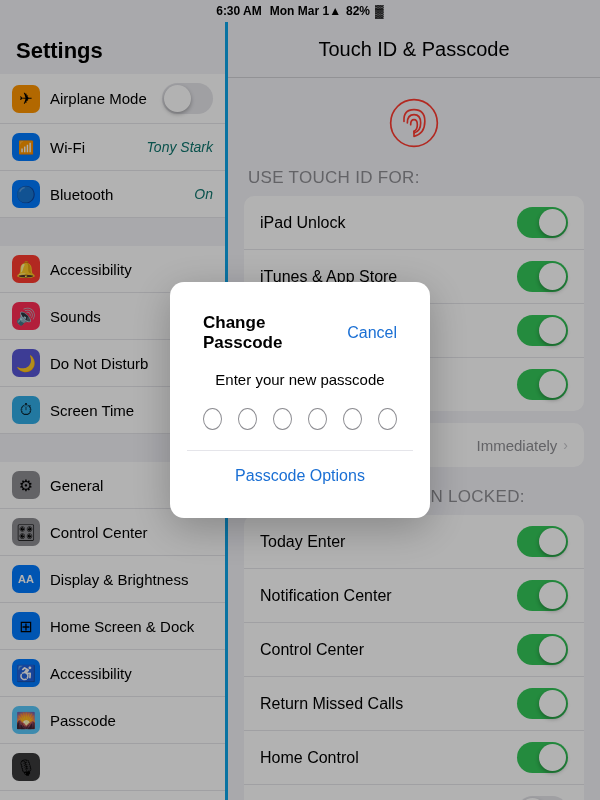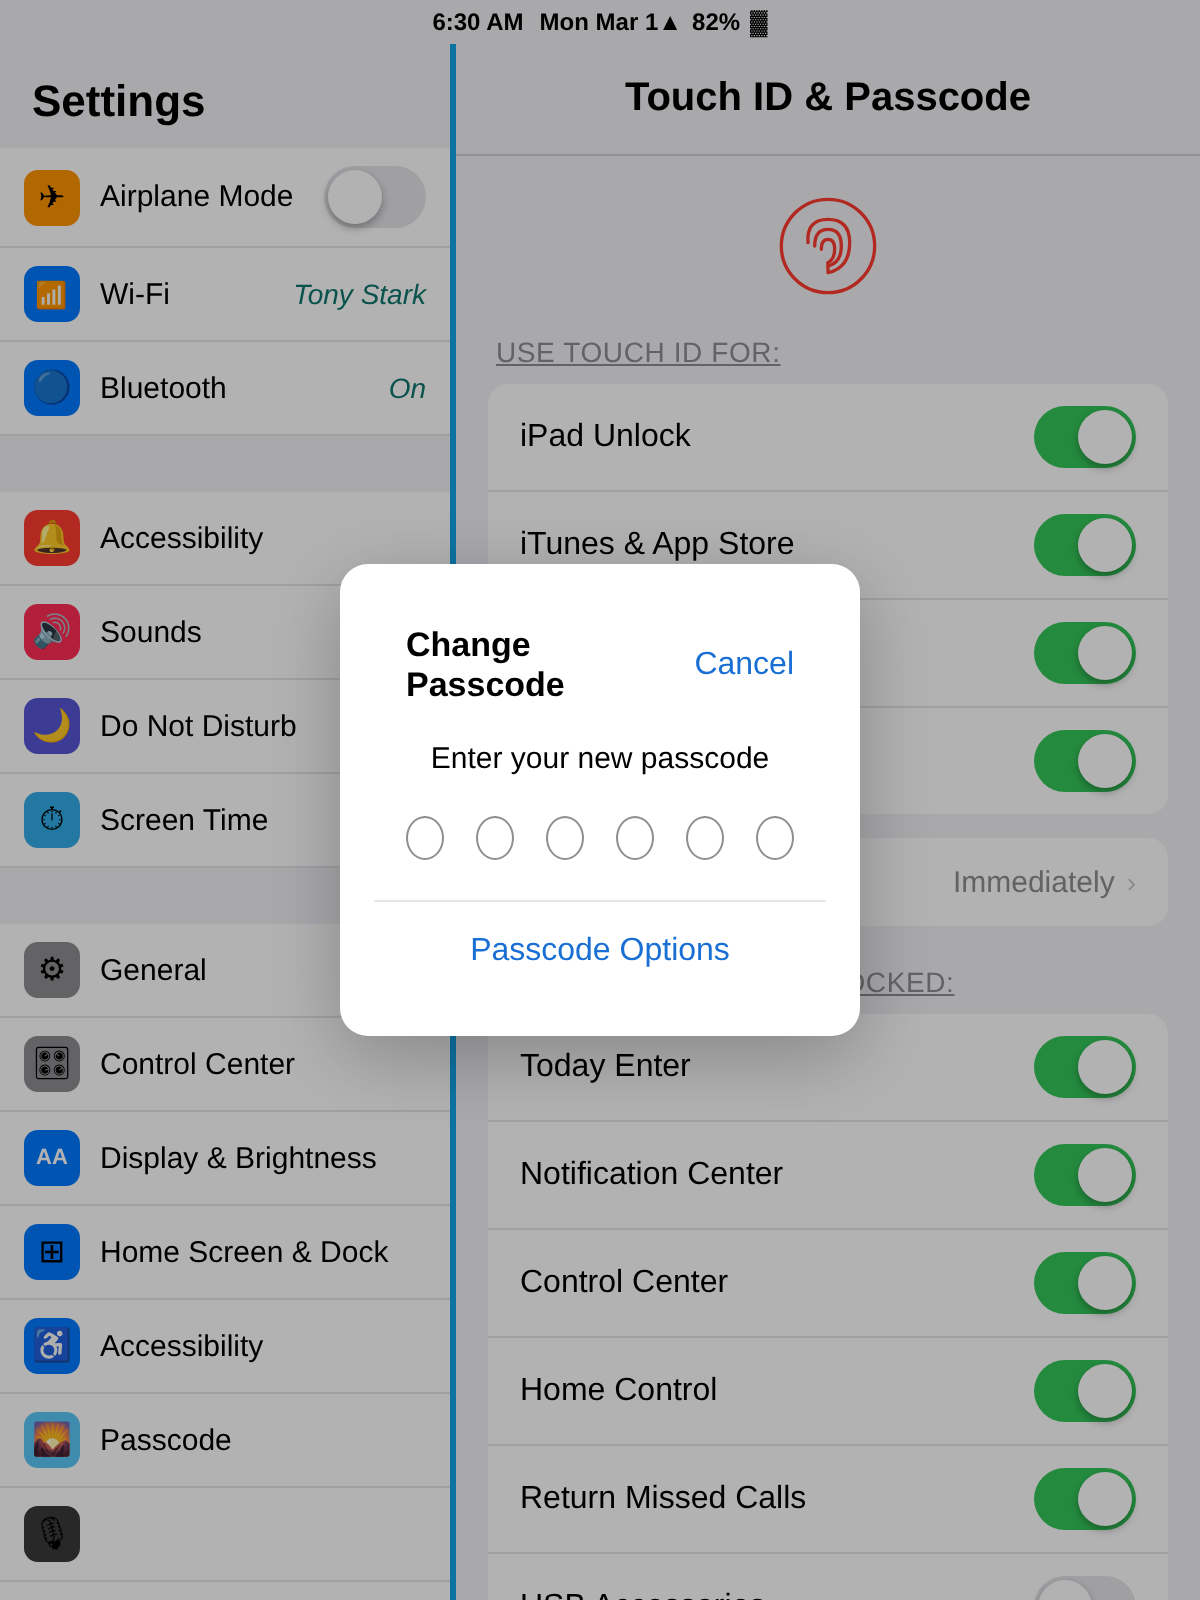--- a/index.html
+++ b/index.html
@@ -83,40 +83,39 @@
     
     .main-content {
       flex: 1;
       background: #f2f2f7;
       overflow-y: auto;
     }
     .main-header {
       text-align: center;
       padding: 16px;
       font-size: 20px;
-      font-weight: 700;
+      font-weight: 400;
       background: #f2f2f7;
       border-bottom: 0.5px solid #d1d1d6;
     }
     .touch-id-icon {
       display: flex;
       justify-content: center;
       padding: 20px 0 12px;
     }
     .fingerprint {
       width: 50px;
       height: 50px;
     }
     .section-label {
-      font-size: 14px;
+      font-size: 17px;
       color: #8e8e93;
       padding: 8px 20px 4px;
       letter-spacing: 0.3px;
       text-transform: uppercase;
-      text-decoration: underline;
     }
     .settings-group {
       background: #fff;
       border-radius: 10px;
       margin: 4px 16px 12px;
       overflow: hidden;
     }
     .settings-row {
       display: flex;
       align-items: center;
@@ -400,27 +399,27 @@
             <div class="toggle-thumb"></div>
           </div>
       </div>
       <div class="settings-row">
         <span class="settings-row-label">Control Center</span>
         <div class="toggle on">
             <div class="toggle-thumb"></div>
           </div>
       </div>
       <div class="settings-row">
+        <span class="settings-row-label">Return Missed Calls</span>
+        <div class="toggle on">
+            <div class="toggle-thumb"></div>
+          </div>
+      </div>
+      <div class="settings-row">
         <span class="settings-row-label">Home Control</span>
-        <div class="toggle on">
-            <div class="toggle-thumb"></div>
-          </div>
-      </div>
-      <div class="settings-row">
-        <span class="settings-row-label">Return Missed Calls</span>
         <div class="toggle on">
             <div class="toggle-thumb"></div>
           </div>
       </div>
       <div class="settings-row">
         <span class="settings-row-label">USB Accessories</span>
         <div class="toggle off">
             <div class="toggle-thumb"></div>
           </div>
       </div>

